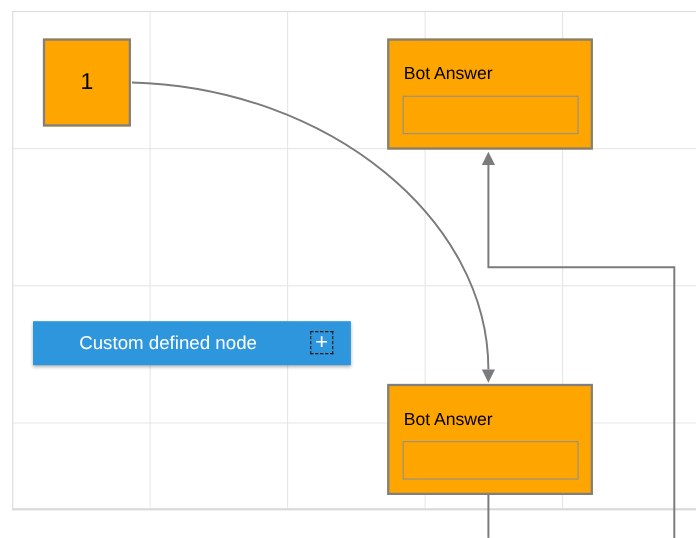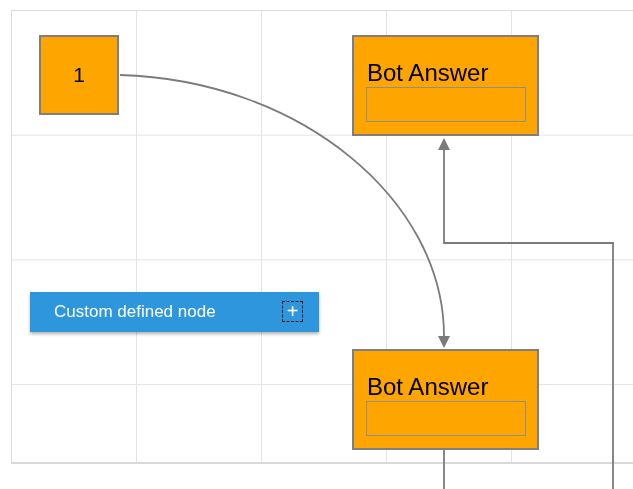--- a/index.html
+++ b/index.html
@@ -54,21 +54,21 @@
     width: 187px; height: 101px;
     background: #FFA500;
     border: 2px solid #7F7F7F;
   }
   .node.bot.top    { left: 352px; top: 35px; }
   .node.bot.bottom { left: 352px; top: 349px; }
 
   .bot-title {
     position: absolute;
     left: 13px; top: 22px;
-    font-size: 24px;
+    font-size: 16px;
     color: #000000;
     white-space: nowrap;
   }
 
   .bot-input {
     position: absolute;
     left: 12px; top: 50px;
     width: 160px; height: 35px;
     border: 1.5px solid #8F8F8F;
     background: transparent;
@@ -76,21 +76,21 @@
 
   .node.custom {
     left: 30px; top: 292px;
     width: 289px; height: 40px;
     background: #2E96DD;
     color: #ffffff;
     display: flex; align-items: center;
     box-shadow: 0 2px 3px rgba(0,0,0,0.30);
   }
   .custom-label {
-    padding-left: 24px;
+    padding-left: 42px;
     font-size: 17px;
     white-space: nowrap;
   }
   .plus-port {
     position: absolute;
     left: 252px; top: 9px;
     width: 21px; height: 21px;
     border: 1px dashed #1a1a1a;
     display: flex; align-items: center; justify-content: center;
     font-size: 20px; line-height: 1;

